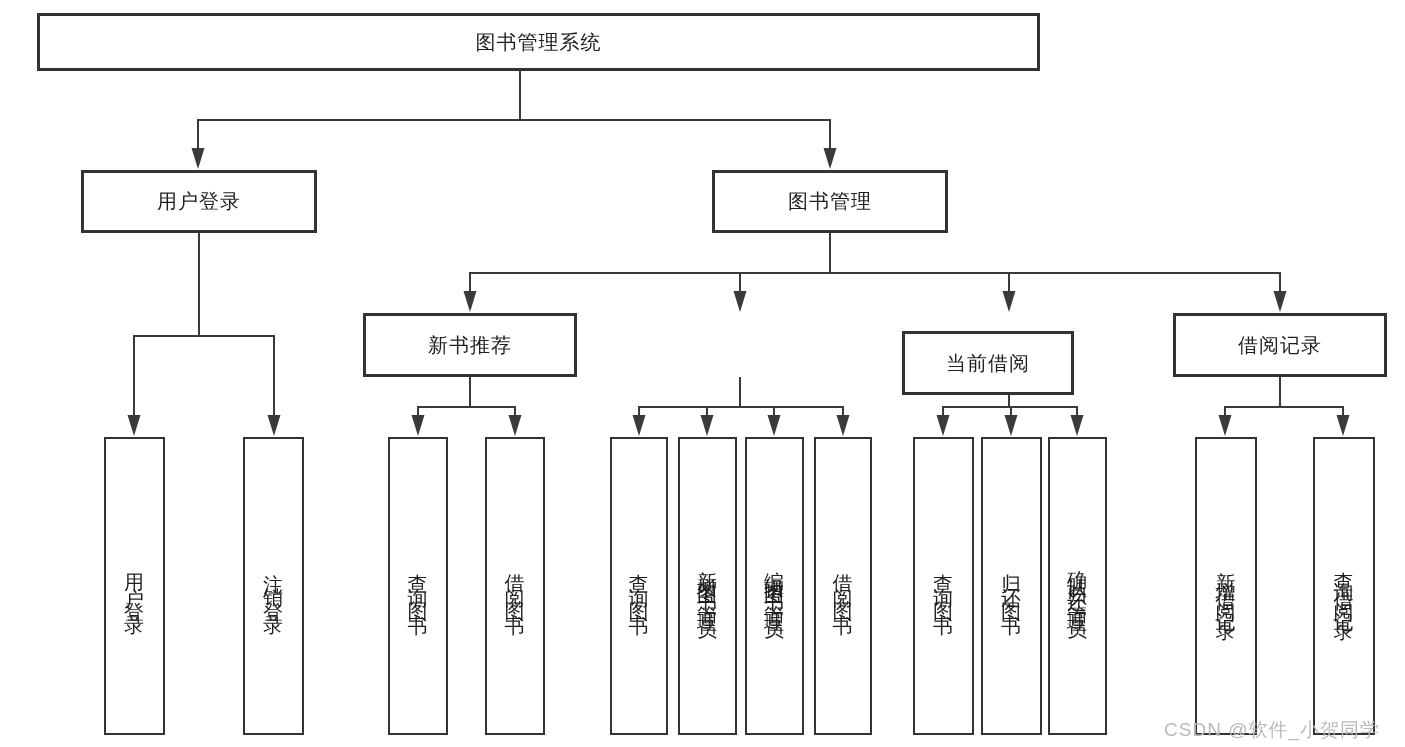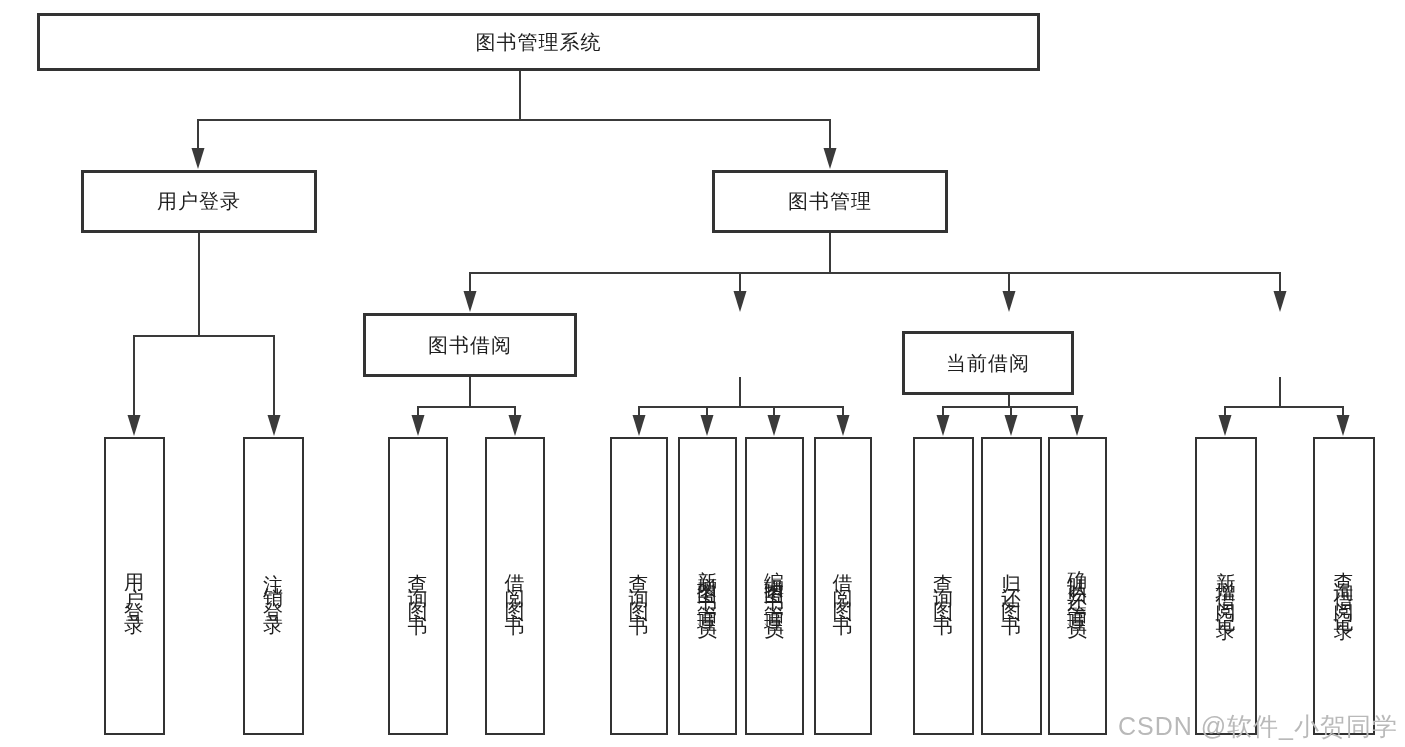--- a/index.html
+++ b/index.html
@@ -46,23 +46,23 @@
     text-orientation: mixed;
     font-size: 20px;
     line-height: 1;
     letter-spacing: 7px;
     white-space: nowrap;
   }
   .leaf.sp4 span { letter-spacing: 14px; }
   .leaf.sp6 span { letter-spacing: 10px; }
   .watermark {
     position: absolute;
-    right: 7px;
+    right: 25px;
     bottom: 4px;
-    font-size: 25px;
+    font-size: 19px;
     color: #b9b9b9;
     letter-spacing: 1px;
     z-index: 3;
     white-space: nowrap;
   }
 </style>
 </head>
 <body>
 
 <div class="canvas">
@@ -141,22 +141,23 @@
       <line x1="1343" y1="406" x2="1343" y2="420"></line>
       <polygon points="1336.5,415 1349.5,415 1343,436" stroke="none"></polygon>
     </g>
   </svg>
 
   <div class="node" style="left:21px; top:13px; width:1003px; height:58px;margin-left:16px;">图书管理系统</div>
 
   <div class="node" style="left:81px; top:170px; width:236px; height:63px;">用户登录</div>
   <div class="node" style="left:712px; top:170px; width:236px; height:63px;font-family:Liberation Mono, monospace;">图书管理</div>
 
-  <div class="node" style="left:363px; top:313px; width:214px; height:64px;">图书借阅</div>
+  <div class="node" style="left:363px; top:313px; width:214px; height:64px;">新书推荐</div>
   <div class="node" style="left:902px; top:331px; width:172px; height:64px;">当前借阅</div>
+  <div class="node" style="left:1173px; top:313px; width:214px; height:64px;">借阅记录</div>
 
   <div class="leaf sp4" style="left:104px; width:61px;">
     <span>用户登录</span>
   </div>
   <div class="leaf sp4" style="left:243px; width:61px;">
     <span>注销登录</span>
   </div>
 
   <div class="leaf sp4" style="left:388px; width:60px;">
     <span>查询图书</span>

